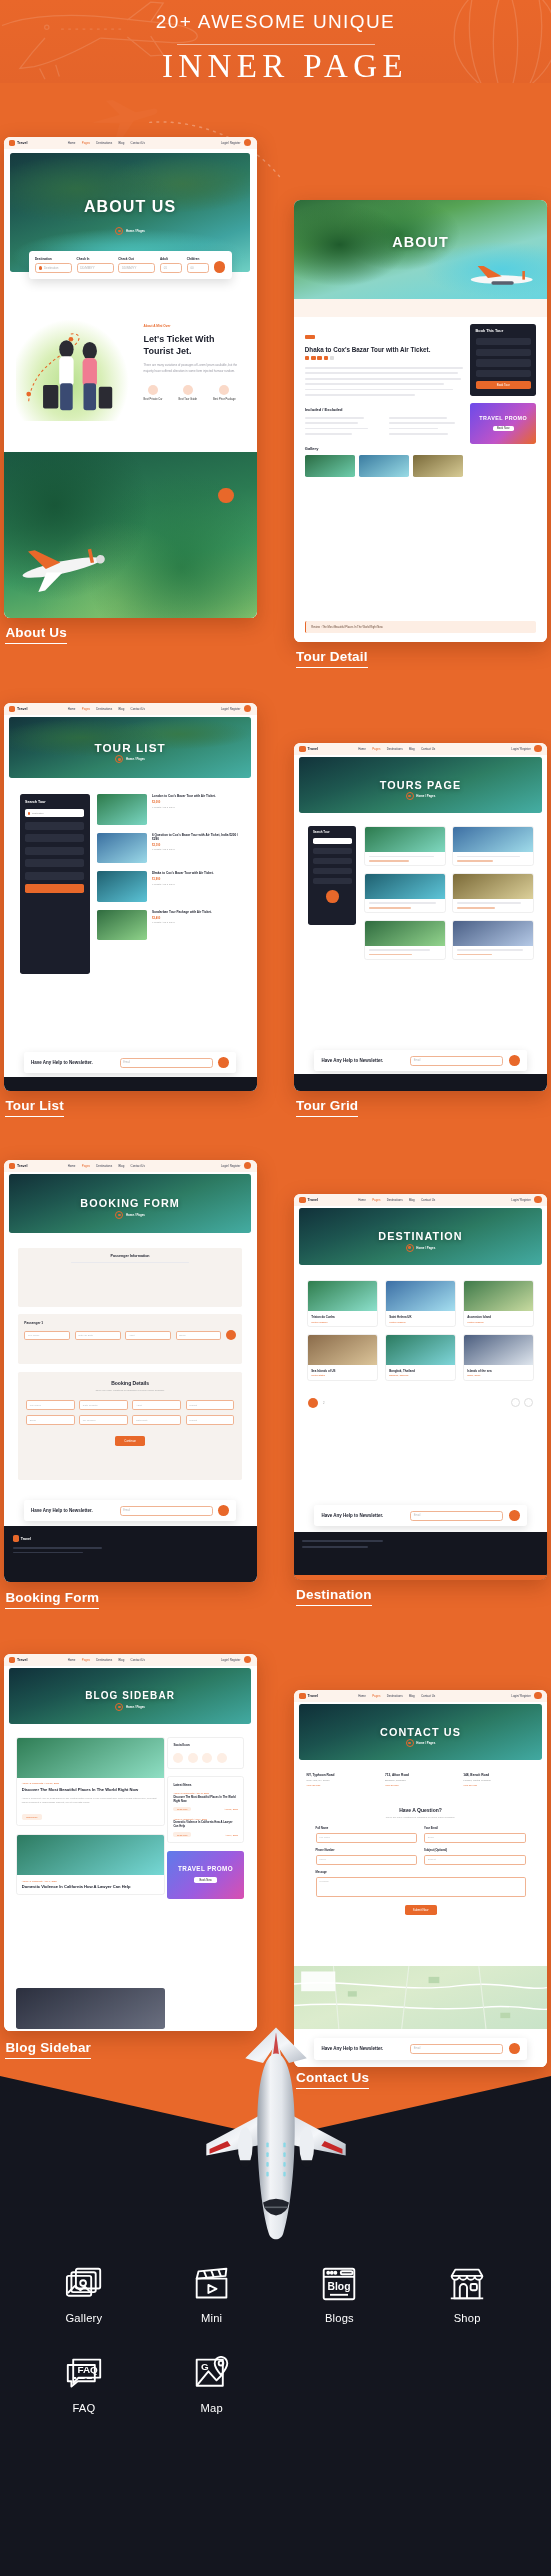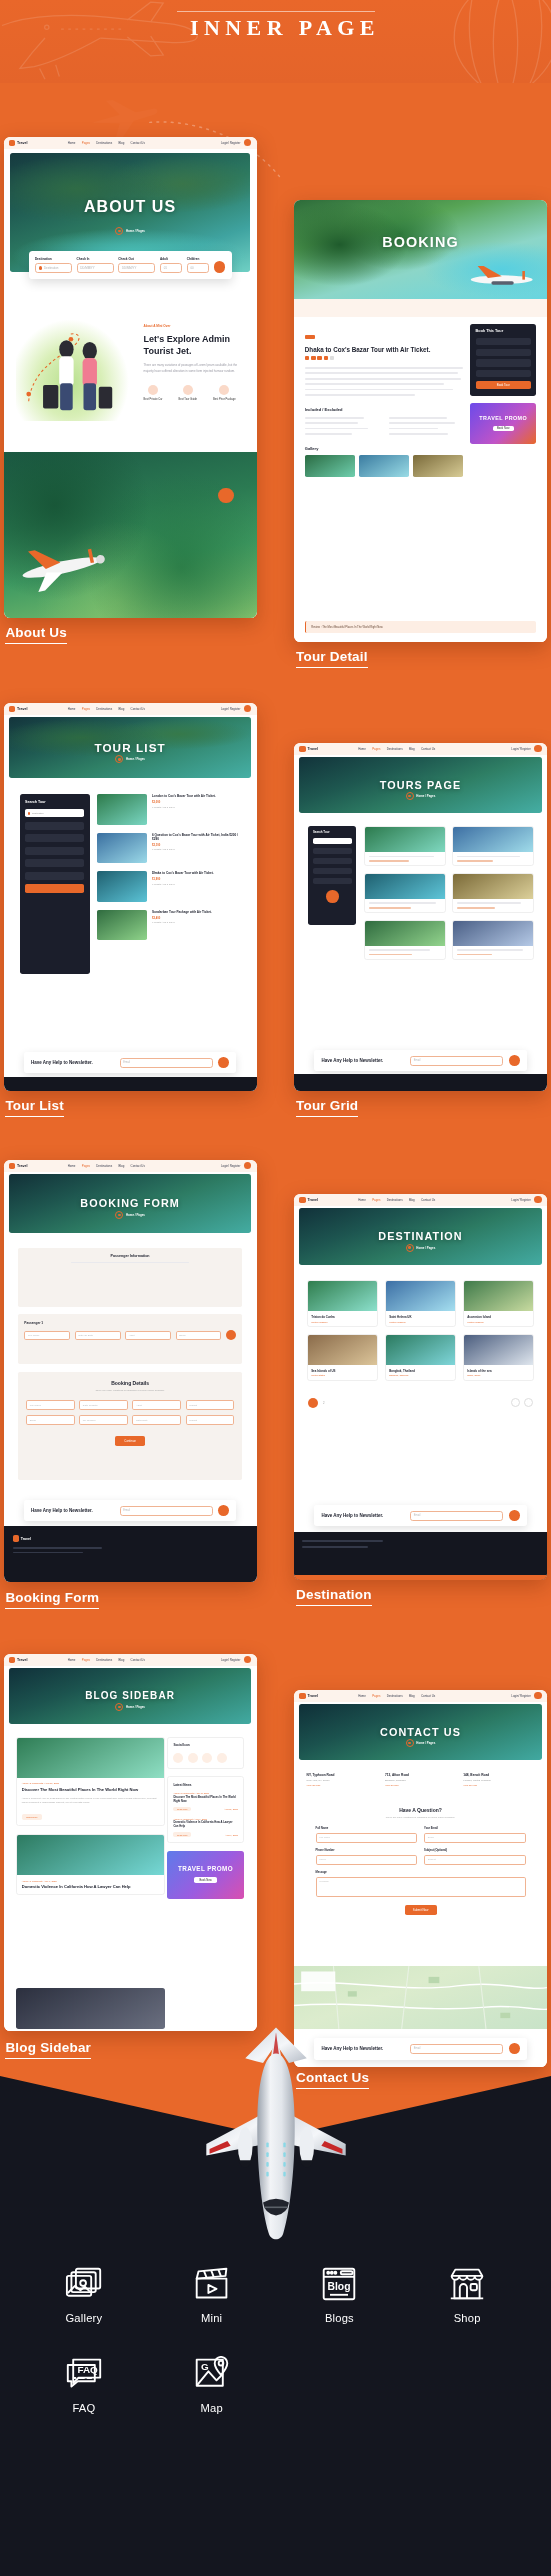--- a/index.html
+++ b/index.html
@@ -32,21 +32,21 @@
     font-weight: 400;
     font-family: "Liberation Sans", sans-serif;
   }
   .hero-title-wrap { position:relative; text-align:center; margin-top: 10.8px; }
   .hero-rule {
     width: 198px; height: 0.9px; background: rgba(255,255,255,.55);
     margin: 0 auto 3.6px auto;
   }
   .hero-title {
     color:#fff; font-family:"Liberation Serif", serif;
-    font-size: 22px; letter-spacing: 5.4px; font-weight: 700; padding-left: 19px;
+    font-size: 33px; letter-spacing: 5.4px; font-weight: 400; padding-left: 19px;
   }
 
   
   .grid {
     position: relative;
     padding: 0 12.6px;
   }
   .deco-plane-mid {
     position:absolute; left: 90px; top: 16px; width: 70px; opacity:.14; z-index:0;
   }
@@ -177,20 +177,21 @@
     <g fill="none" stroke="#fff" stroke-width="1.4">
       <path d="M65 10 C100 10 122 38 122 70 C122 100 95 124 65 142 C35 124 8 100 8 70 C8 38 30 10 65 10Z"></path>
       <path d="M65 10 C48 40 46 106 65 142"></path>
       <path d="M65 10 C82 40 84 106 65 142"></path>
       <path d="M30 18 C20 52 24 108 48 136"></path>
       <path d="M100 18 C110 52 106 108 82 136"></path>
       <path d="M54 143 h22 l-3 12 h-16 Z"></path>
       <path d="M52 156 h26 v12 h-26 Z"></path>
     </g>
   </svg>
+  <div class="hero-sub">20+ AWESOME UNIQUE</div>
   <div class="hero-title-wrap">
     <div class="hero-rule"></div>
     <div class="hero-title">INNER PAGE</div>
   </div>
 </div>
 
 <div class="grid" style="height:1939px;">
 
   <svg class="deco-plane-mid" viewBox="0 0 80 50">
     <path d="M2 27 L34 18 L18 2 L26 1 L52 15 L72 11 C78 10 79 16 73 18 L50 25 L36 46 L29 46 L34 28 Z" fill="#fff" opacity=".16"></path>
@@ -280,21 +281,21 @@
             <ellipse cx="82" cy="40" rx="8" ry="10"></ellipse>
               <rect x="74" y="48" width="16" height="32" rx="5" fill="#F07C92"></rect>
             <rect x="75" y="76" width="14" height="30" rx="3" fill="#3a4a72"></rect>
             <rect x="30" y="78" width="17" height="26" rx="2"></rect>
               <rect x="92" y="80" width="15" height="24" rx="2"></rect>
           </g>
         </svg>
       </div>
       <div style="position:absolute;top:52px;left:140px;right:12.6px;">
         <div style="font-size:3.1px;color:#E8682A;font-weight:700;margin-bottom:4.5px;">About A Mini Over</div>
-        <div style="font-size:9px;font-weight:800;color:#1B1E2B;line-height:1.35;">Let's Explore Admin Tourist Jet.</div>
+        <div style="font-size:9px;font-weight:800;color:#1B1E2B;line-height:1.35;">Let's Ticket With Tourist Jet.</div>
         <div style="font-size:2.9px;color:#9a9aa4;line-height:1.9;margin-top:6.3px;">There are many variations of passages of Lorem Ipsum available, but the majority have suffered alteration in some form injected humour random.</div>
         <div style="display:flex;gap:16px;margin-top:10.8px;">
           <div style="text-align:center;">
               <div style="width:10px;height:10px;border-radius:50%;background:#FAD9C8;margin:0 auto 2.7px;"></div>
             <div style="font-size:2.6px;color:#333;">Best Private Car</div>
             </div>
           <div style="text-align:center;">
               <div style="width:10px;height:10px;border-radius:50%;background:#FAD9C8;margin:0 auto 2.7px;"></div>
             <div style="font-size:2.6px;color:#333;">Best Tour Guide</div>
             </div>
@@ -325,21 +326,21 @@
     </div>
   </div>
   <div class="pglabel" style="left:5.4px; top:542px;">About Us</div>
 
   <div class="mock" style="left:294px; top:117px; width:253px; height:442px;">
     <div class="mock-hero" style="height:99px; background:linear-gradient(165deg,#2d6b3a 0%,#57a455 30%,#8cd6c8 62%,#67D5E0 100%);">
       <div style="position:absolute;inset:0;background:
         radial-gradient(ellipse 45% 70% at 18% 45%, #1f5b2c 0%, transparent 60%),
         radial-gradient(ellipse 38% 60% at 42% 34%, #2f7a3c 0%, transparent 62%),
         radial-gradient(ellipse 50% 45% at 82% 70%, #57cfe0 0%, transparent 62%);"></div>
-      <div class="ttl" style="font-size:14.4px;top:34%;">BOOKING</div>
+      <div class="ttl" style="font-size:14.4px;top:34%;">ABOUT</div>
       <svg viewBox="0 0 100 40" style="position:absolute;right:3.6px;bottom:5.4px;width:86px;">
         <g>
             <ellipse cx="52" cy="24" rx="36" ry="5" fill="#f7f7f7"></ellipse>
         <path d="M36 22 L24 8 L31 8 L52 20Z" fill="#E8682A"></path>
         <rect x="76" y="14" width="3" height="10" fill="#E8682A"></rect>
         <rect x="40" y="26" width="26" height="4" rx="2" fill="#5a5f6e"></rect>
           </g>
       </svg>
     </div>
     <div class="mock-body" style="height:343px;">

